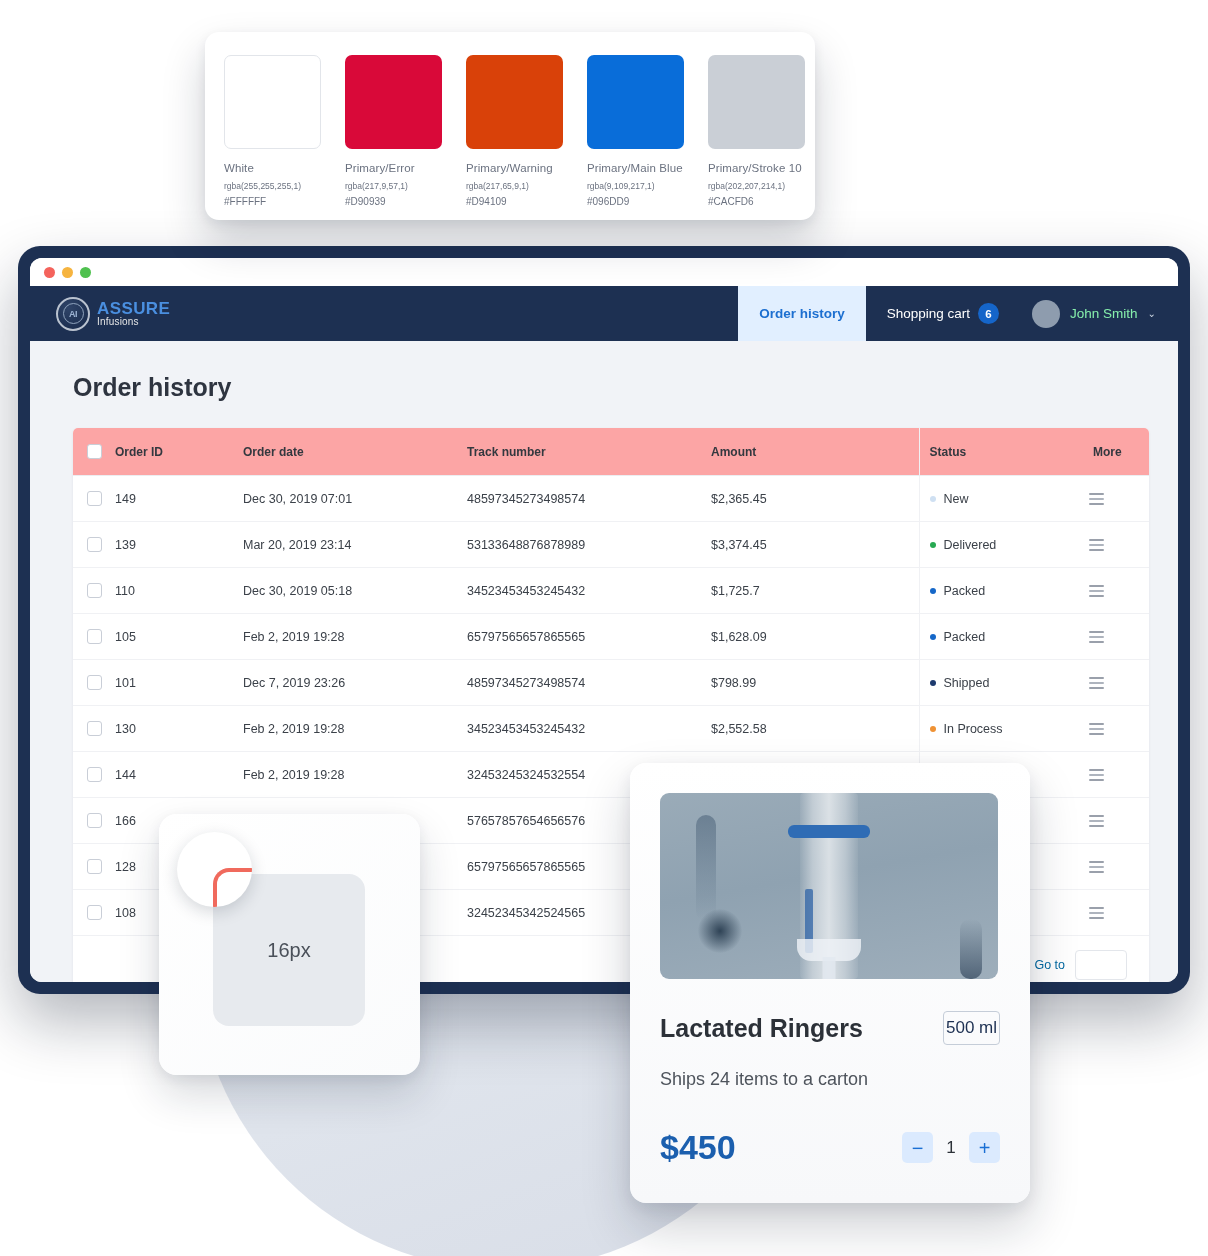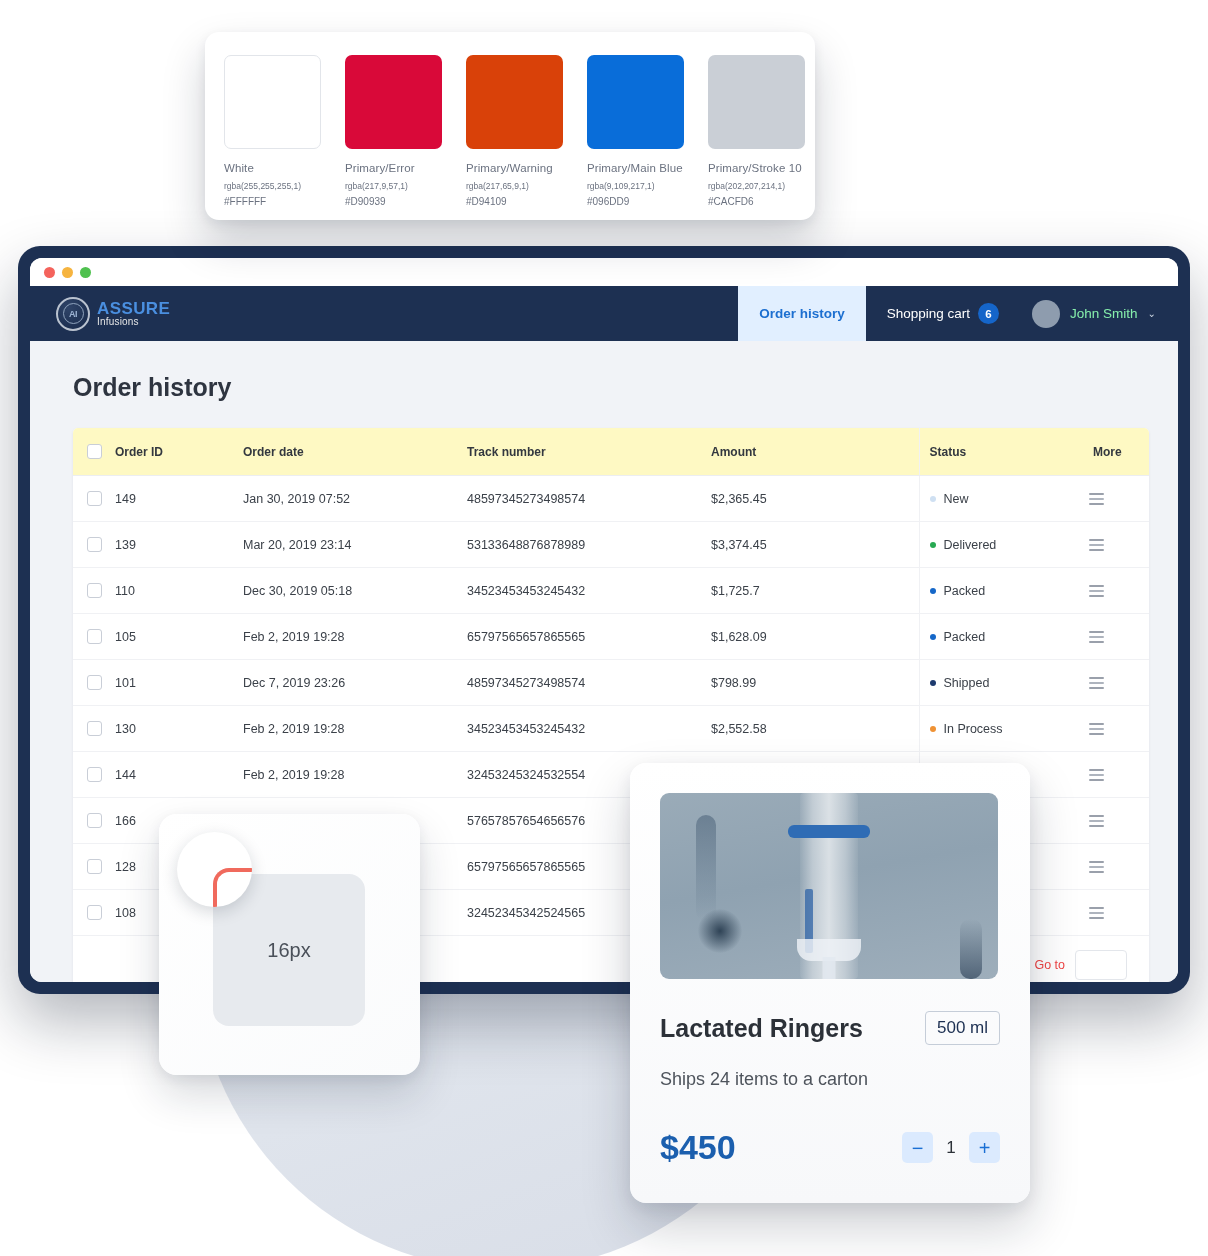--- a/index.html
+++ b/index.html
@@ -136,21 +136,21 @@
   .page-title { font-size: 25px; font-weight:700; color:#2e3440; margin: 8px 0 26px 0; }
 
   .table-card {
     background:#ffffff;
     border-radius: 5px;
     box-shadow: 0 1px 3px rgba(20,30,50,0.07);
     overflow:hidden;
     width: 1076px;
   }
   table { width:100%; border-collapse: collapse; table-layout: fixed; }
-  thead tr { background:#fef9c3; }
+  thead tr { background:#fca5a5; }
   th {
     text-align:left; font-size:12px; font-weight:600; color:#33383f;
     padding: 16px 0 16px 0; border-bottom: 1px solid #eceef1;
   }
   td {
     font-size: 12.5px; color:#3b4149;
     padding: 15px 0; border-bottom: 1px solid #f0f1f4;
   }
   .c-check { width: 42px; padding-left: 14px !important; }
   .c-id    { width: 128px; }
@@ -180,21 +180,21 @@
   .pg-btn {
     width: 30px; height:30px; border:1px solid #e3e6eb; border-radius:4px;
     background:#fff; color:#9aa0ab; font-size: 13px;
     display:flex; align-items:center; justify-content:center; cursor:pointer;
   }
   .pg-select {
     height: 30px; border:1px solid #e3e6eb; border-radius:4px; background:#fff;
     display:flex; align-items:center; justify-content:flex-end;
     padding: 0 8px; min-width: 76px; color:#9aa0ab; font-size: 12px;
   }
-  .pg-label { font-size: 12.5px; color:#ef4444; }
+  .pg-label { font-size: 12.5px; color:#0369a1; }
   .pg-input {
     width: 52px; height:30px; border:1px solid #e3e6eb; border-radius:4px; background:#fff;
   }
 
   
   .radius-card {
     position:absolute;
     left: 159px; top: 814px;
     width: 261px; height: 261px;
     background: linear-gradient(145deg,#ffffff 0%, #fafbfc 100%);
@@ -289,21 +289,21 @@
     background: linear-gradient(180deg, rgba(62,84,106,0.0), rgba(52,72,94,0.72));
   }
 
   .prod-title-row {
     display:flex; align-items:center; justify-content:space-between;
     margin-top: 32px;
   }
   .prod-title { font-size: 25px; font-weight:700; color:#2c3138; }
   .prod-size {
     border:1px solid #c5cdd8; border-radius:4px;
-    padding: 6px 11px; font-size:17px; color:#1d3052;
+    padding: 6px 2px; font-size:17px; color:#1d3052;
   }
   .prod-sub { margin-top: 24px; font-size: 18px; color:#4e545c; }
   .prod-bottom {
     display:flex; align-items:center; justify-content:space-between;
     margin-top: 38px;
   }
   .prod-price { font-size: 34px; font-weight:700; color:#1b5fae; }
   .qty { display:flex; align-items:center; gap:12px; }
   .qty-btn {
     width: 31px; height:31px; border-radius:5px; background:#dbeafe;
@@ -406,21 +406,21 @@
                 <th class="c-status">Status</th>
                 <th class="c-more">More</th>
               </tr>
             </thead>
             <tbody id="orders-body">
                 <tr>
                   <td class="c-check">
                     <span class="cb"></span>
                   </td>
                   <td class="c-id">149</td>
-                  <td class="c-date">Jan 30, 2019 07:52</td>
+                  <td class="c-date">Dec 30, 2019 07:01</td>
                   <td class="c-track">48597345273498574</td>
                   <td class="c-amt">$2,365.45</td>
                   <td class="c-status">
                     <div class="status-cell">
                       <span class="sdot" style="background: rgb(207, 224, 242);"></span>
                       <span>New</span>
                     </div>
                   </td>
                   <td class="c-more">
                     <span class="hamb">

